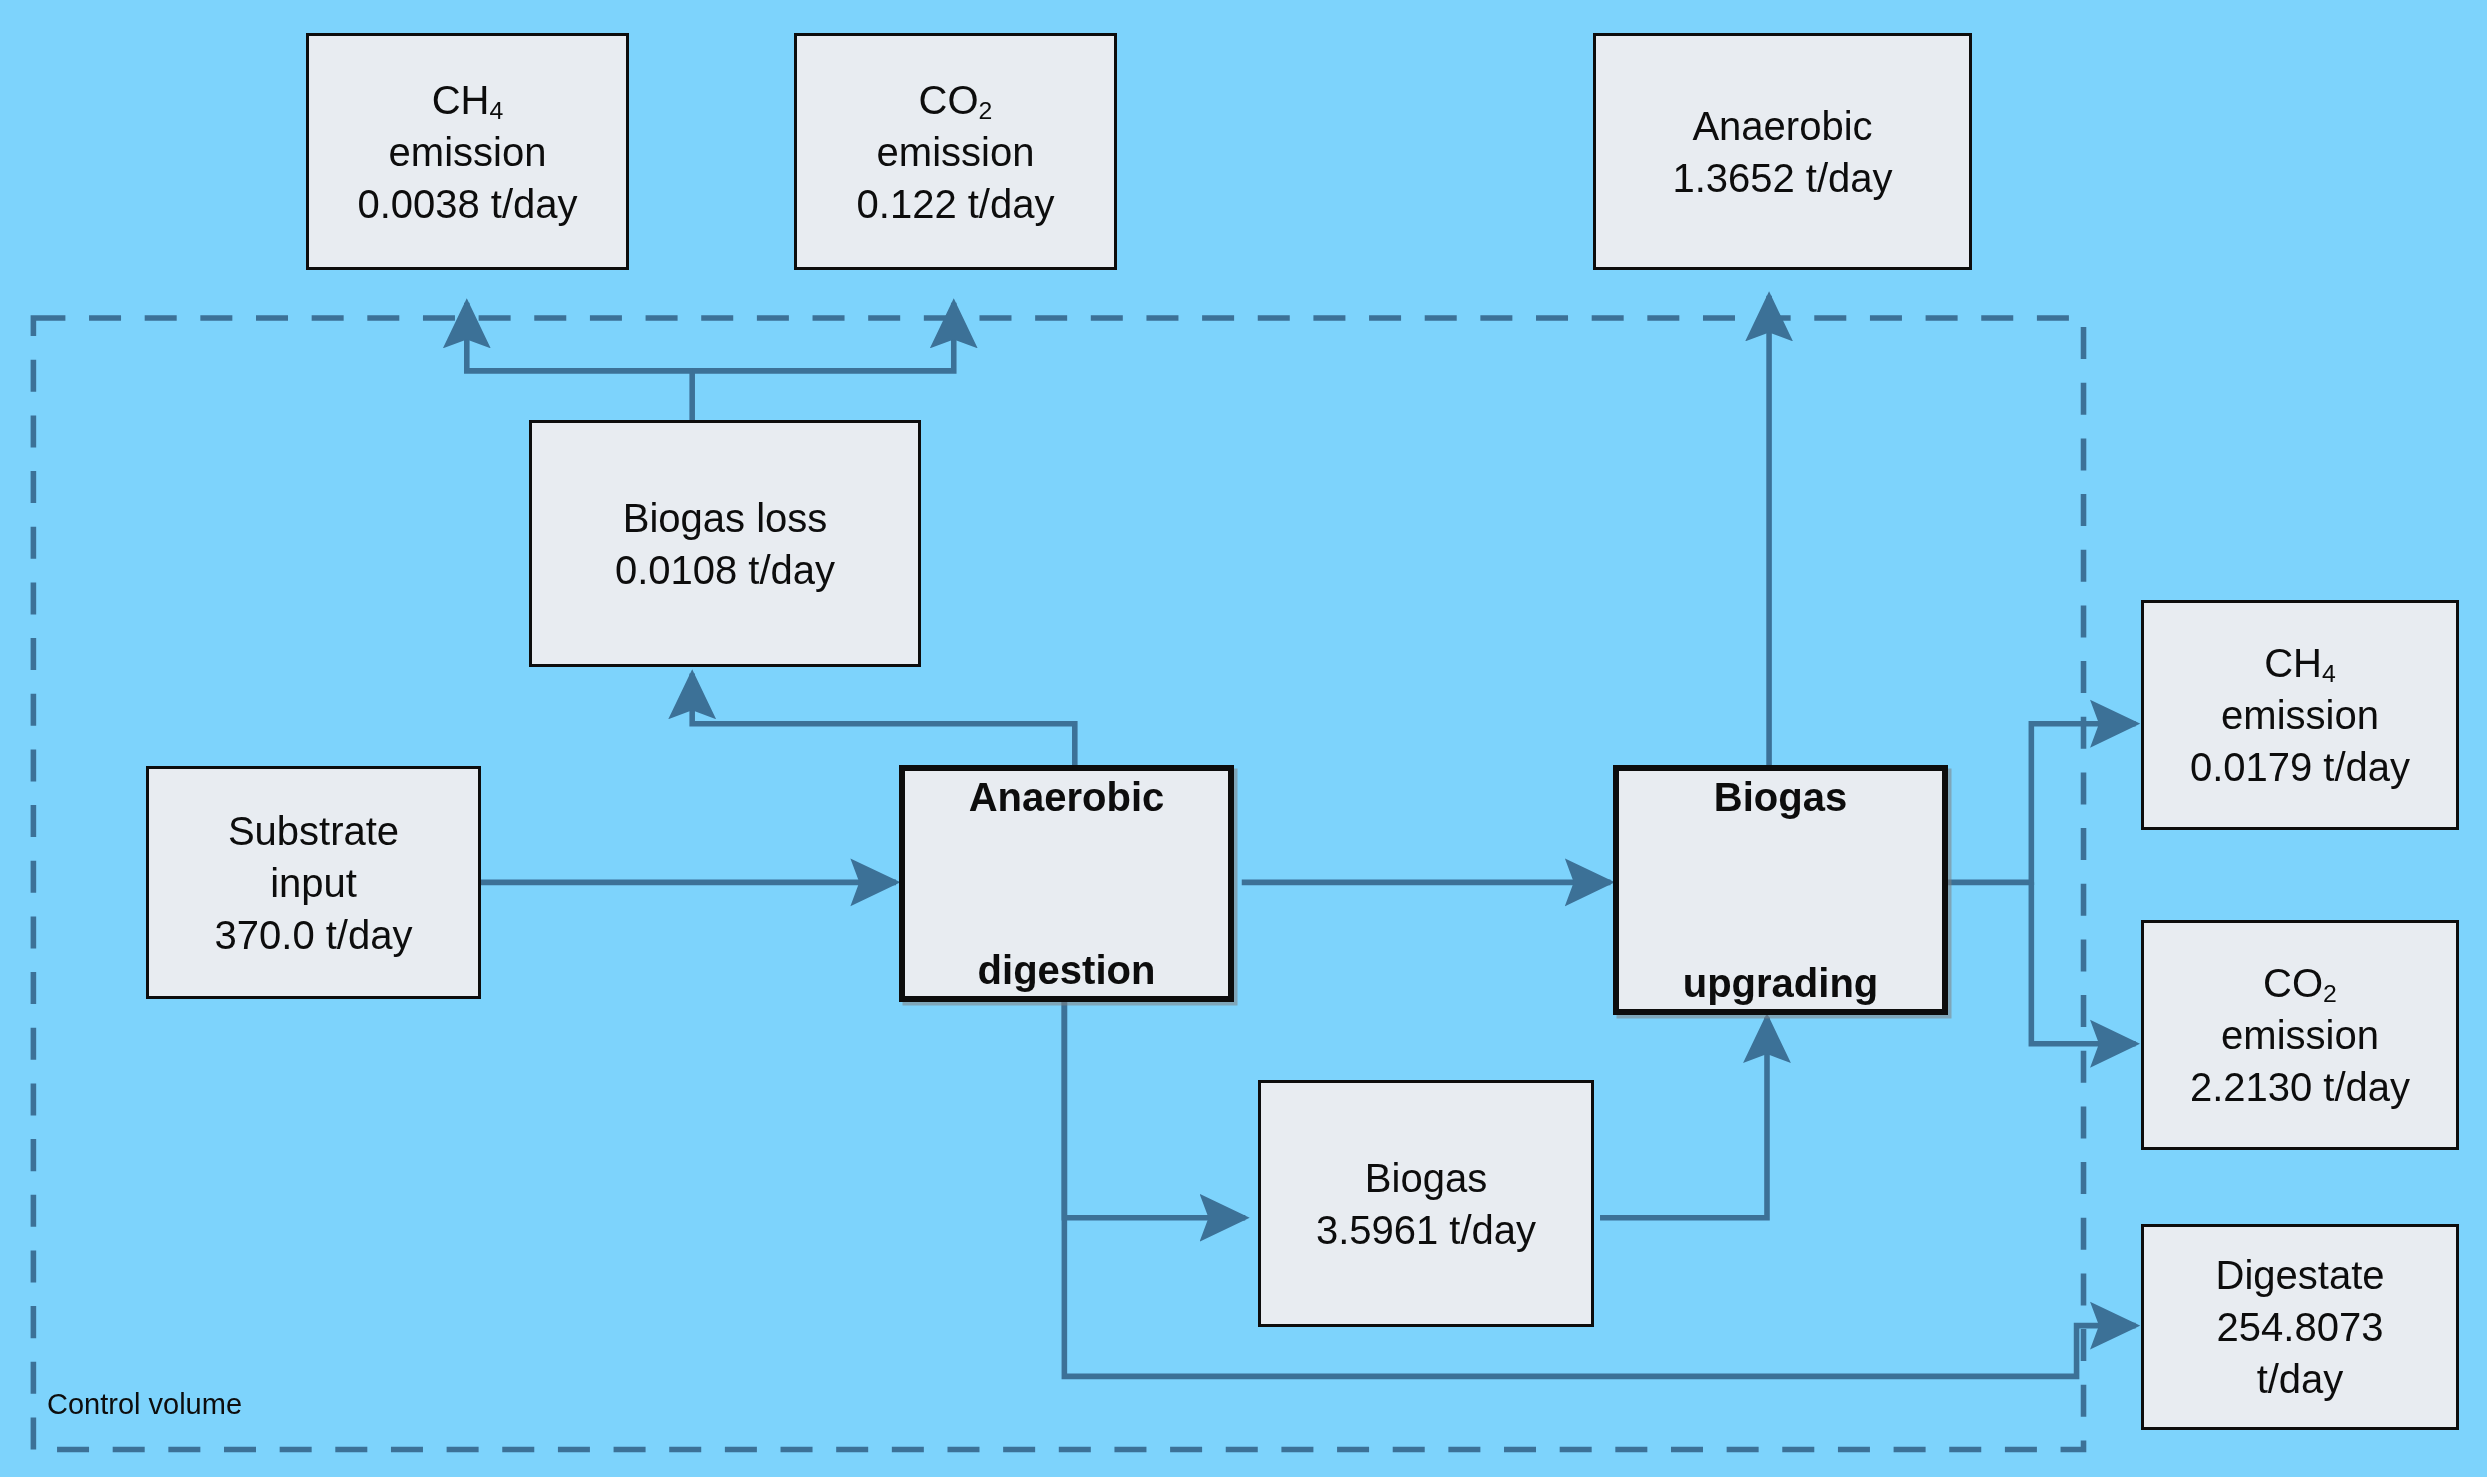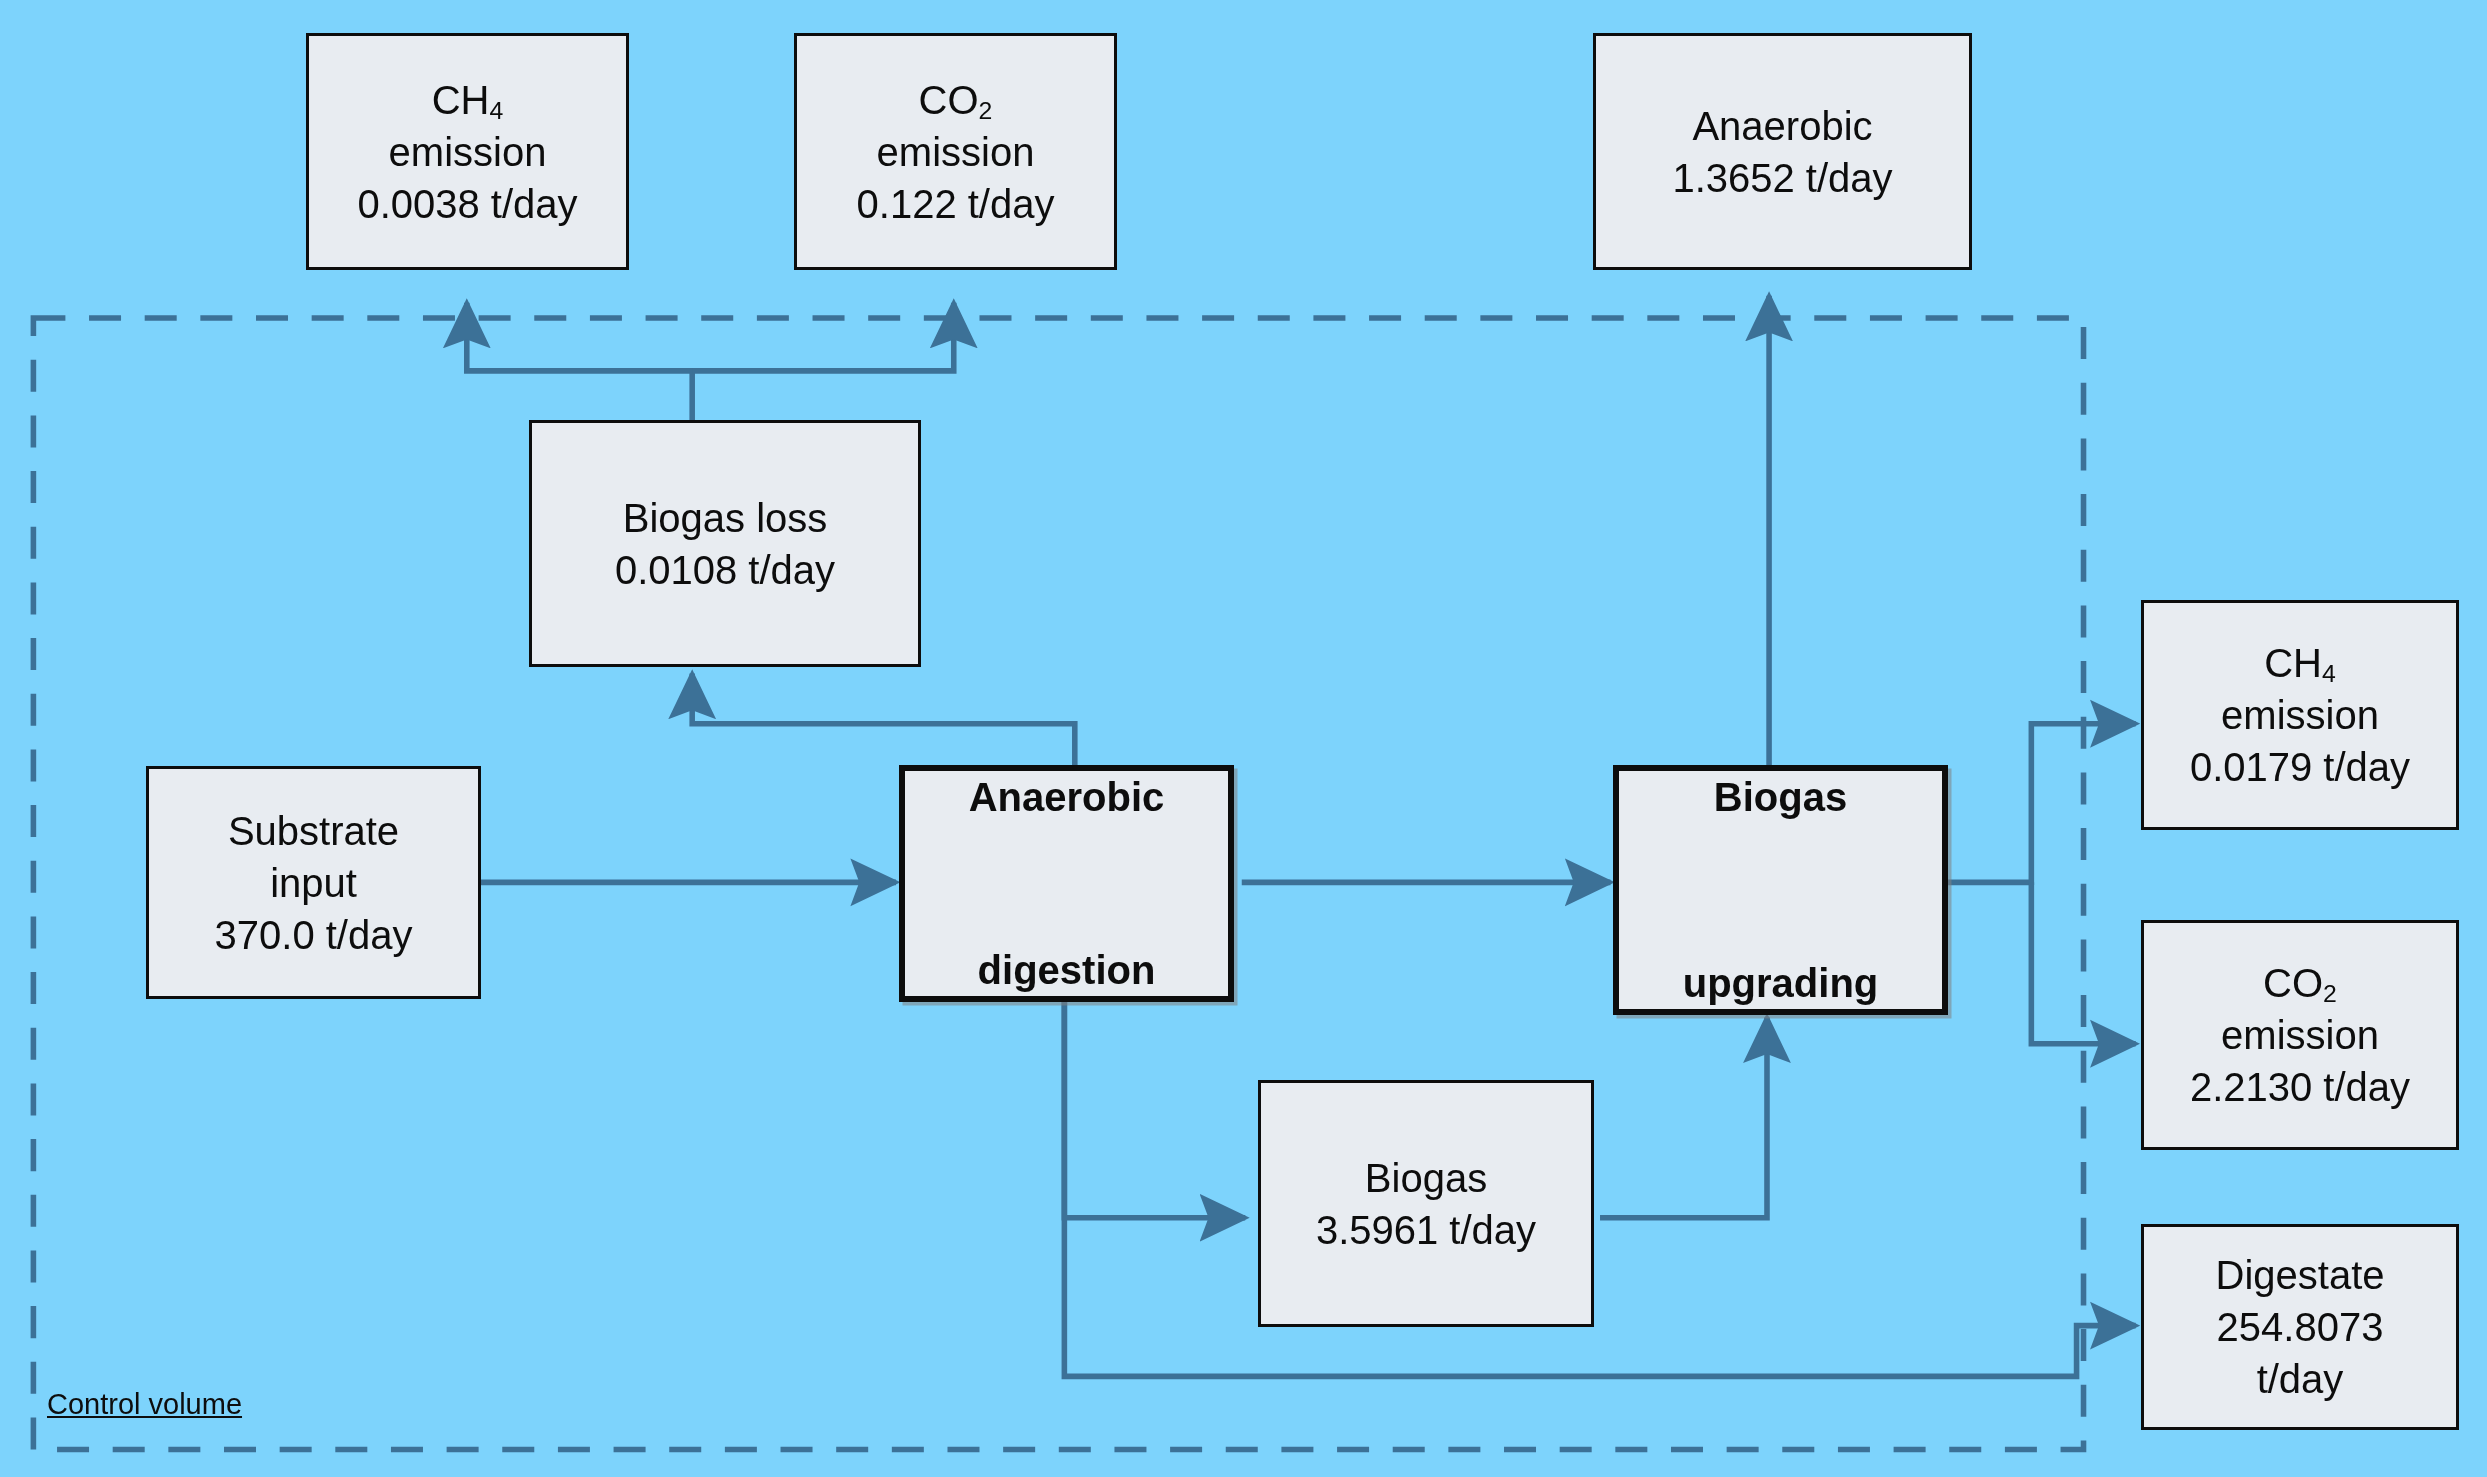--- a/index.html
+++ b/index.html
@@ -56,21 +56,20 @@
     top: 0.22em;
     line-height: 0;
   }
   .cv-label {
     position: absolute;
     font-size: 29px;
     color: #0D0D0D;
     font-family: "Liberation Sans", sans-serif;
     white-space: nowrap;
     z-index: 4;
-    text-decoration: underline;
   }
 </style>
 </head>
 <body>
 
 <div id="diagram-root">
 
   <svg class="layer" viewBox="0 0 3575 2124" preserveAspectRatio="none">
     <defs>
       <marker id="arrowhead" markerWidth="9" markerHeight="9" refX="8.2" refY="4.5" orient="auto" markerUnits="strokeWidth">

